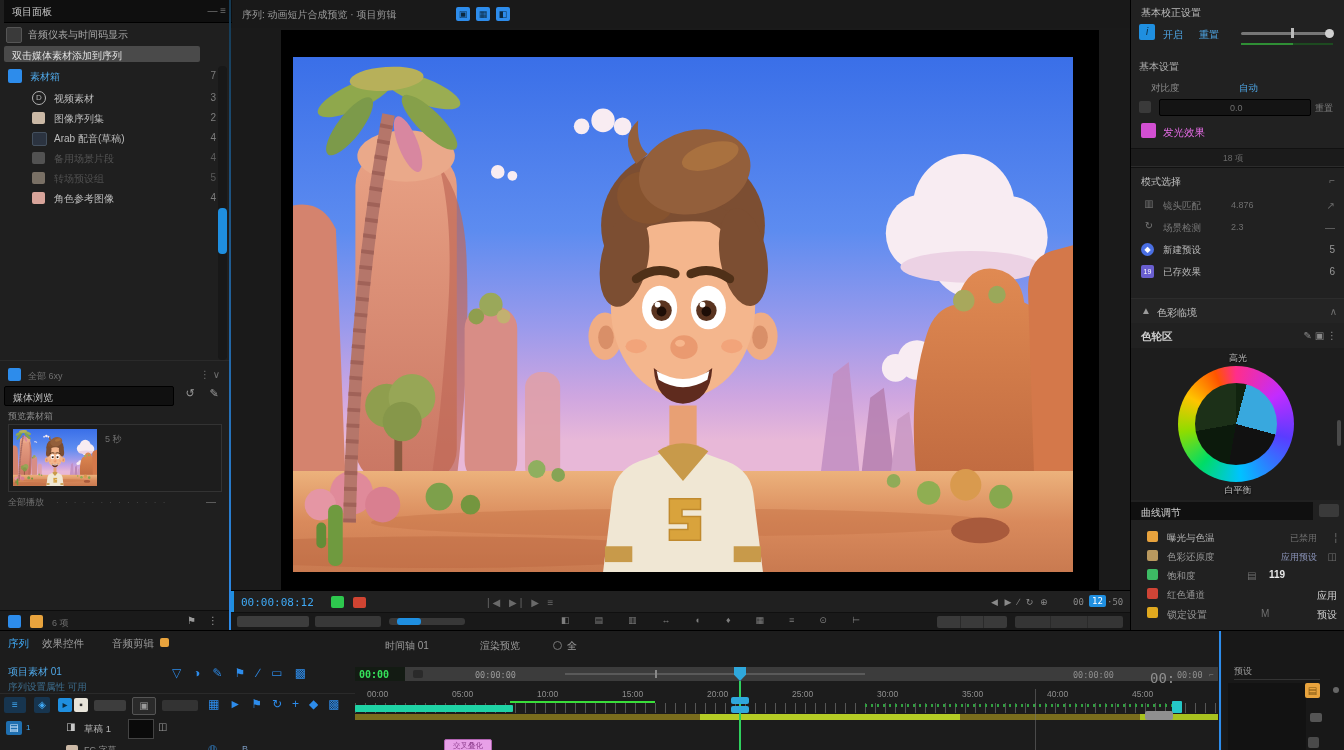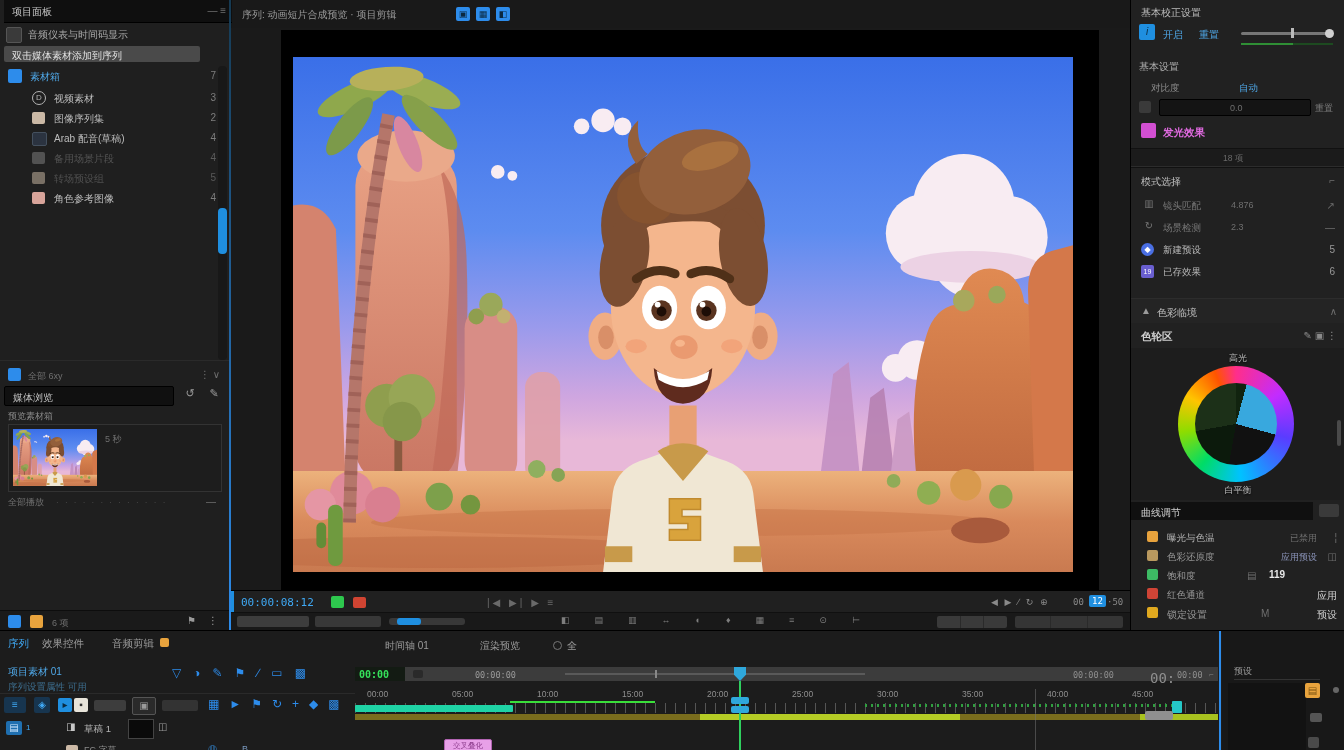--- a/index.html
+++ b/index.html
@@ -352,21 +352,21 @@
 
     <span class="a" style="left:8px;top:60px;color:#b0b0b0">基本设置</span>
     <span class="a" style="left:20px;top:82px;color:#8f8f8f;font-size:9.5px">对比度</span>
     <span class="a blue" style="left:108px;top:82px;font-size:9.5px">自动</span>
     <span class="a chip" style="left:8px;top:101px;width:12px;height:12px;background:#3a3a3a"></span>
     <div class="a inp" style="left:28px;top:99px;width:150px;height:15px">
       <span class="a" style="left:70px;top:3px;font-size:9px">0.0</span>
     </div>
     <span class="a" style="left:184px;top:102px;color:#7a7a7a;font-size:9px">重置</span>
     <span class="a chip" style="left:10px;top:123px;width:15px;height:15px;background:#d24fd2"></span>
-    <span class="a magenta" style="left:32px;top:126px;font-size:10.5px;font-weight:bold">发光效果</span>
+    <span class="a magenta" style="left:32px;top:126px;font-size:10.5px;font-weight:normal">发光效果</span>
 
     <div class="a" style="left:0;top:148px;width:214px;height:18px;background:#1b1b1b;border-top:1px solid #111;border-bottom:1px solid #111">
       <span class="a" style="left:92px;top:4px;font-size:8.5px;color:#6a6a6a">18 项</span>
     </div>
 
     <div class="a sect" style="left:0;top:166px;width:214px;height:130px">
       <span class="a" style="left:10px;top:8px;color:#c0c0c0">模式选择</span>
       <span class="a dim" style="right:10px;top:8px">⌐</span>
       <div class="a" style="left:0;top:30px;width:214px;height:20px">
         <span class="a ico" style="left:12px;top:2px;width:12px;color:#777">▥</span>

